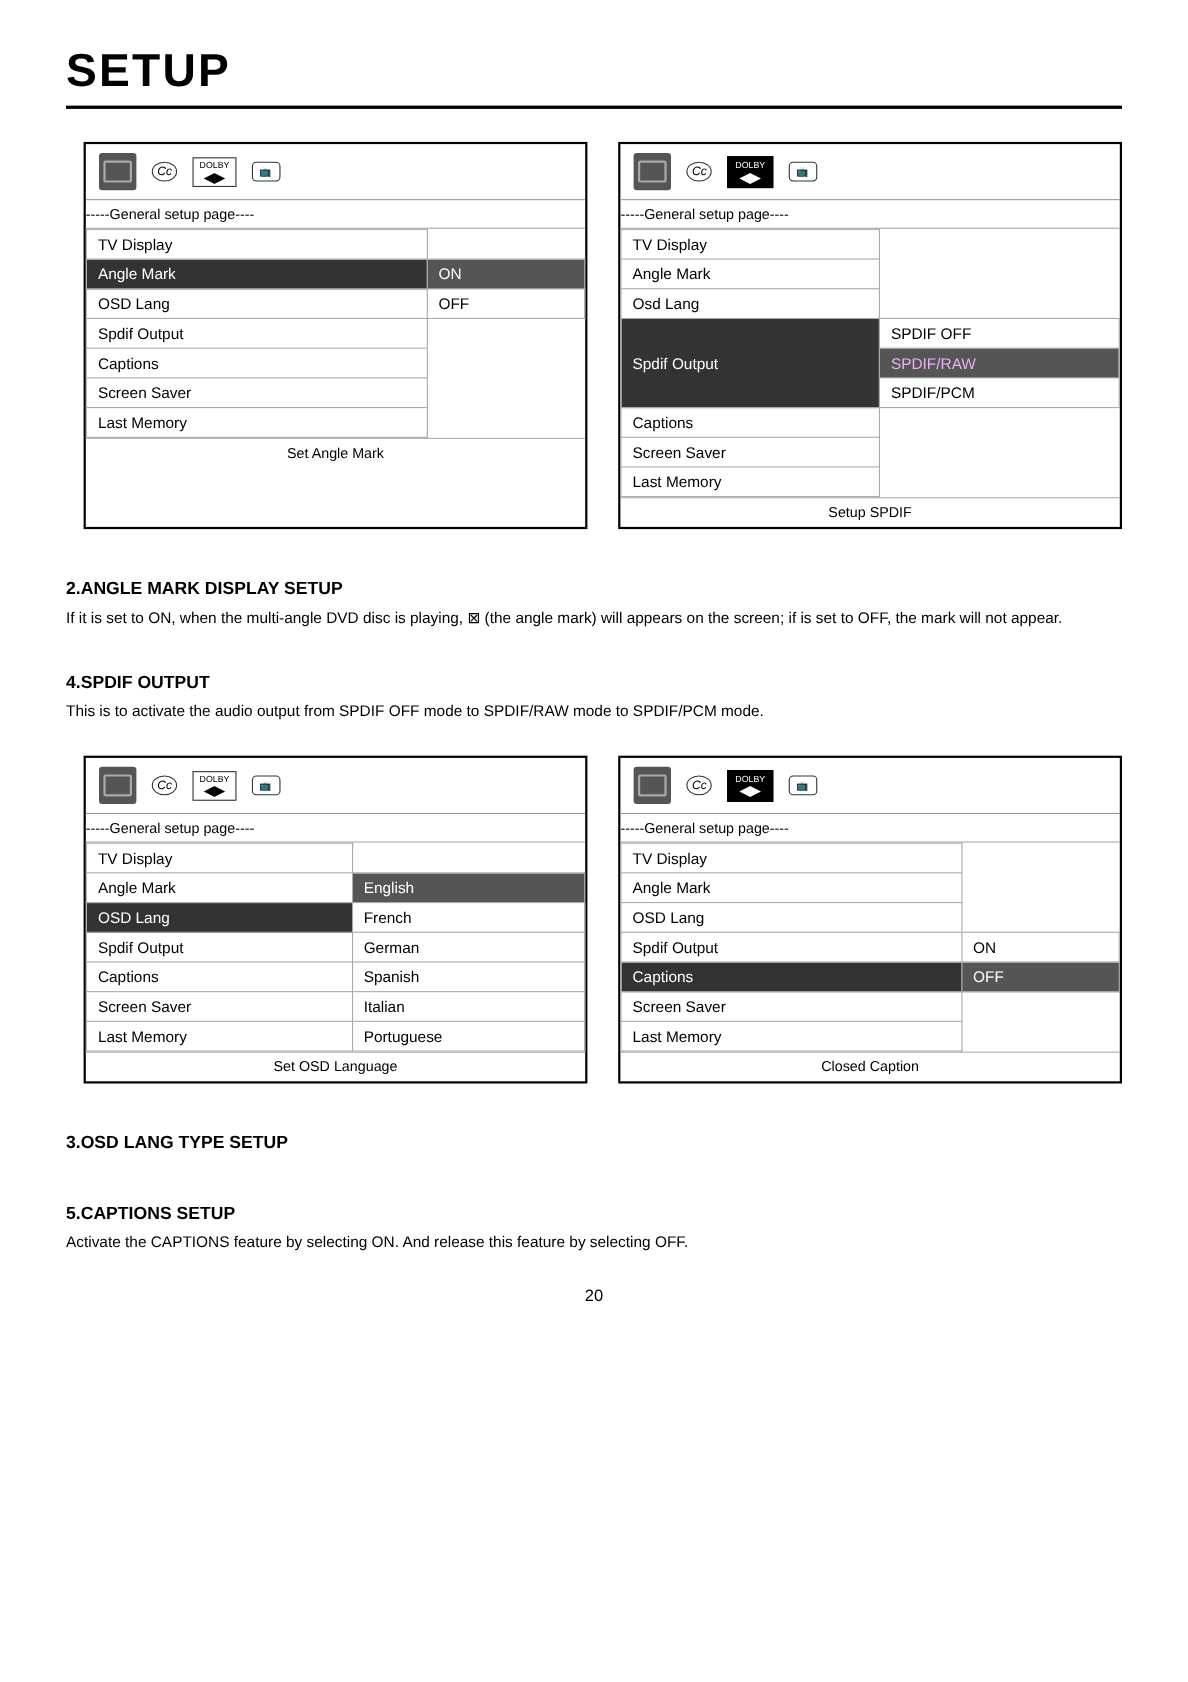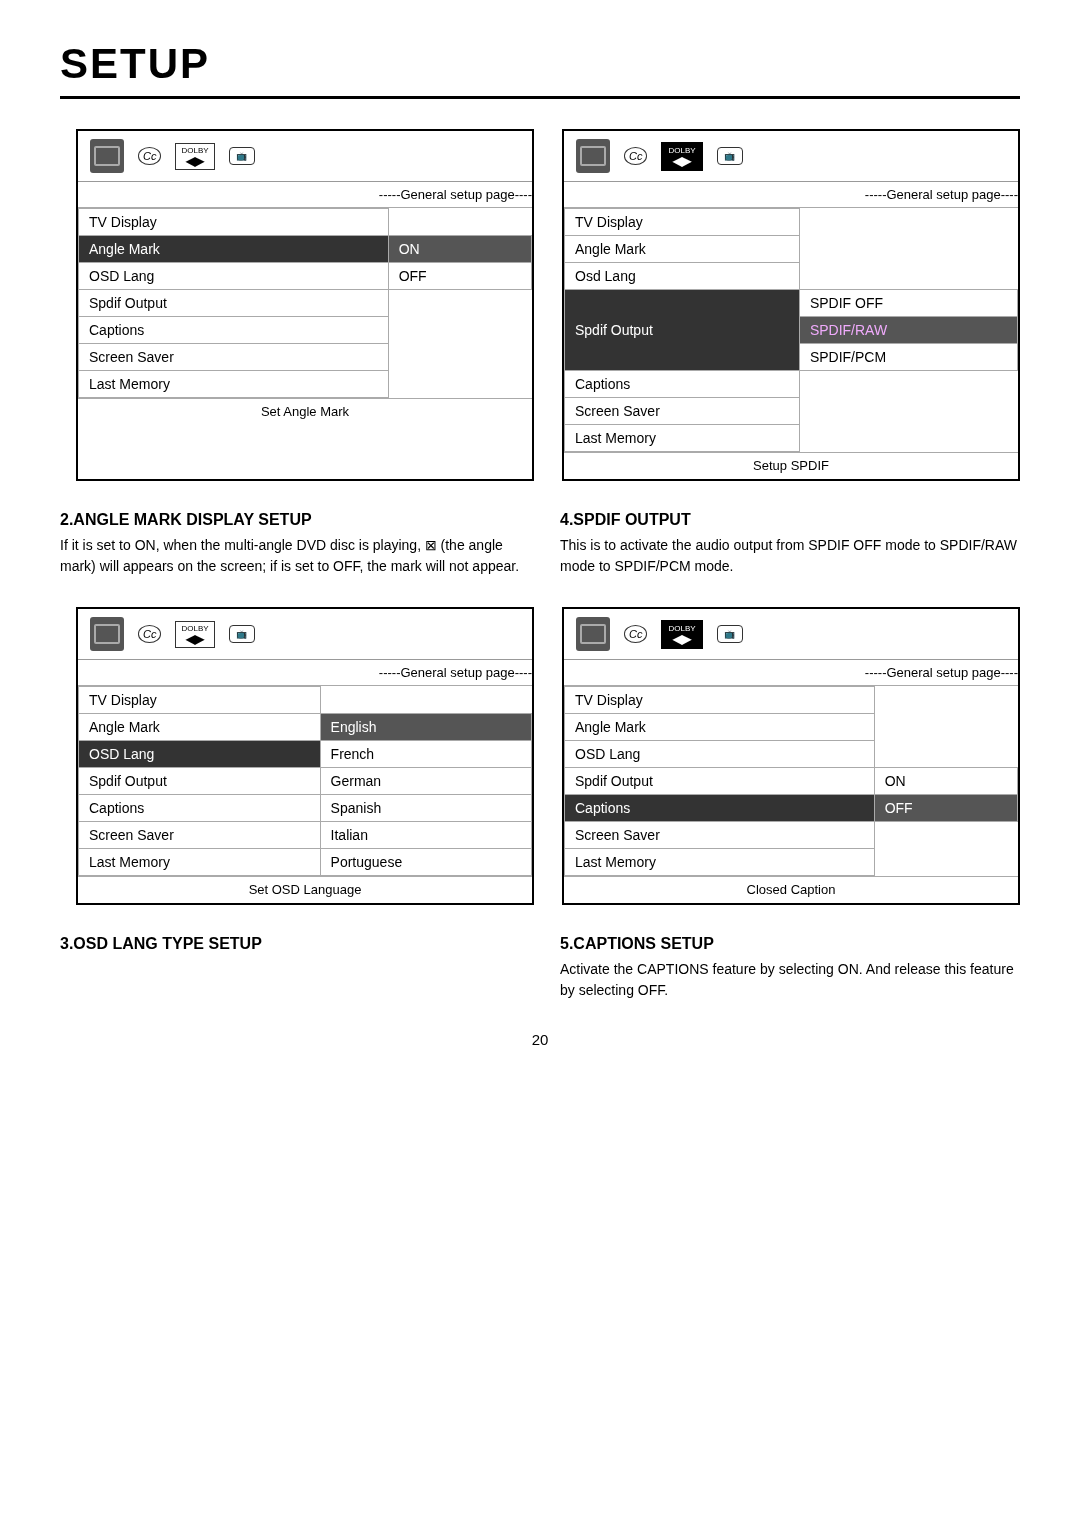--- a/index.html
+++ b/index.html
@@ -16,21 +16,21 @@
       font-size: 42px;
       font-weight: 900;
       letter-spacing: 2px;
       border-bottom: 3px solid #000;
       padding-bottom: 8px;
       margin-bottom: 30px;
     }
     .diagrams-row {
       display: flex;
       gap: 28px;
-      margin-bottom: 30px;
+      margin-bottom: 46px;
       padding-left: 16px;
     }
     .diagram-box {
       border: 2px solid #000;
       flex: 1;
       padding: 0;
     }
     .diagram-icons {
       display: flex;
       align-items: center;
@@ -70,21 +70,21 @@
       line-height: 1;
     }
     .icon-eye {
       width: 26px; height: 18px;
       border: 1.5px solid #333;
       border-radius: 4px;
       display: flex; align-items: center; justify-content: center;
       font-size: 9px;
     }
     .setup-page-label {
-      text-align: right;
+      text-align: left;
       padding: 5px 0;
       font-size: 13px;
       border-bottom: 1px solid #aaa;
     }
     .menu-table {
       width: 100%;
       border-collapse: collapse;
       position: relative;
     }
     .menu-table td {
@@ -111,20 +111,21 @@
     .bottom-label {
       text-align: center;
       padding: 5px 0 6px;
       font-size: 13px;
       border-top: 1px solid #aaa;
     }
     .desc-row {
       display: flex;
       gap: 40px;
       margin-bottom: 30px;
+      flex-direction: column;
     }
     .desc-block {
       flex: 1;
     }
     .desc-block h3 {
       font-size: 16px;
       font-weight: 900;
       margin-bottom: 6px;
     }
     .desc-block p {

